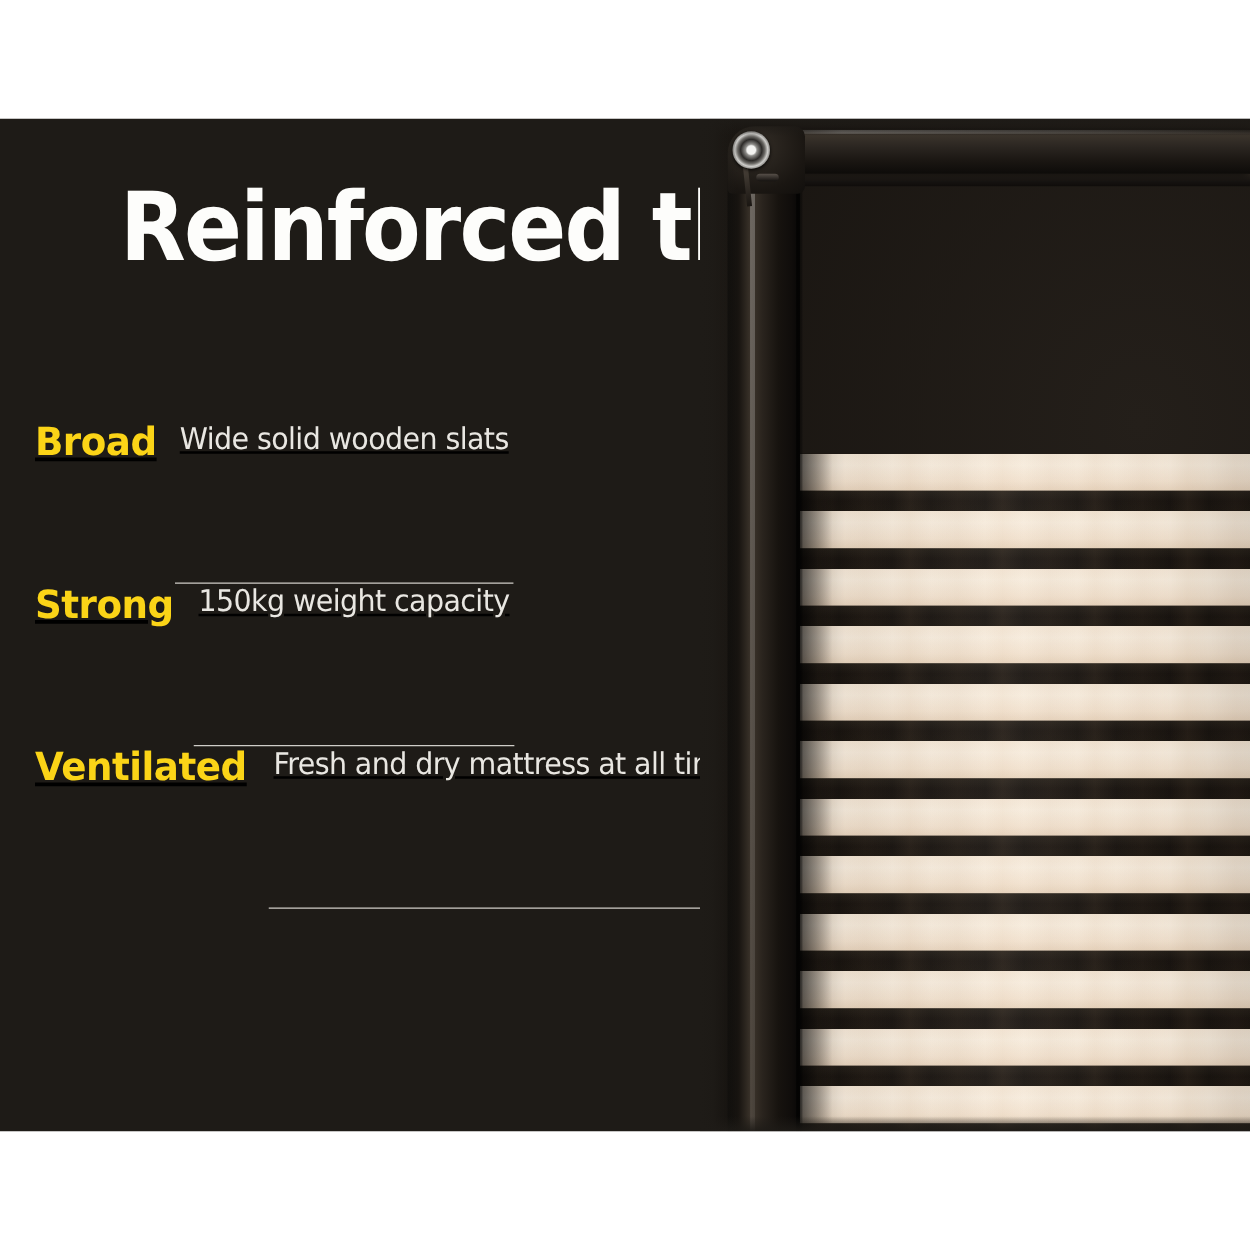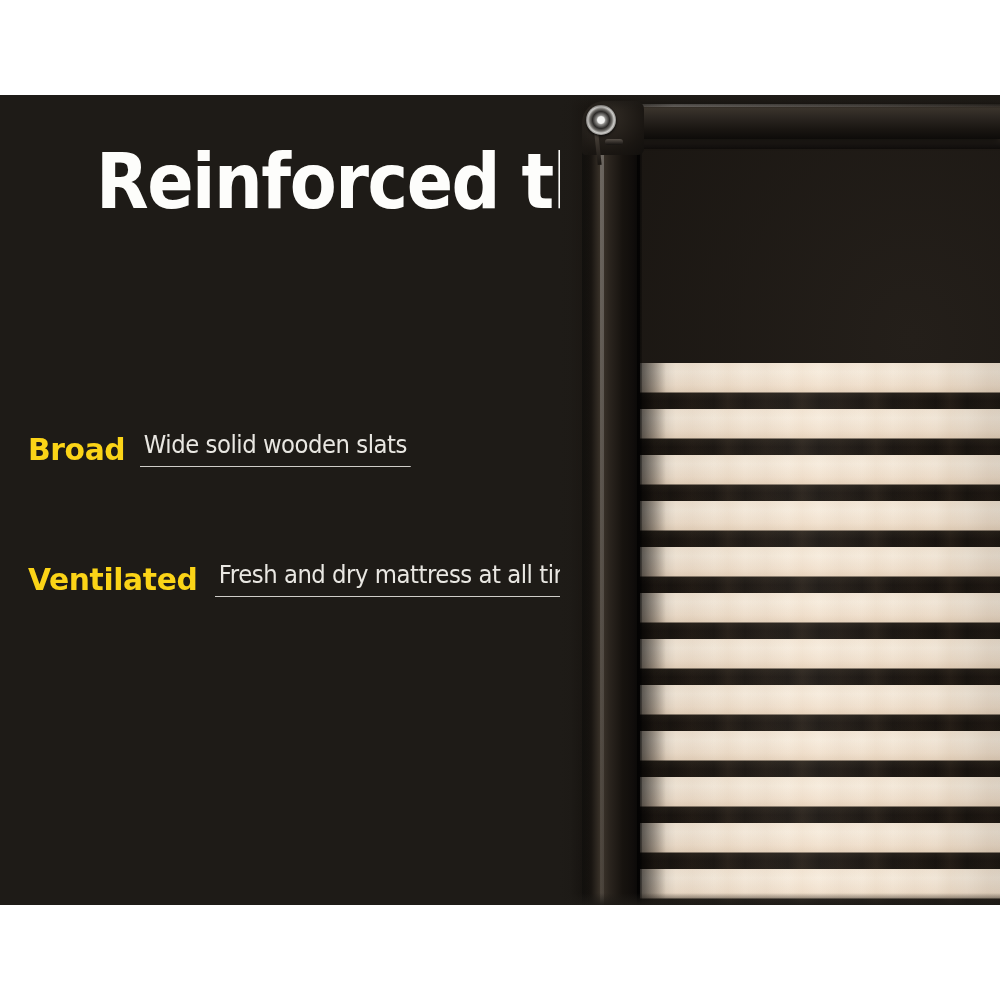--- a/index.html
+++ b/index.html
@@ -54,22 +54,22 @@
 
   
   #features {
     position: absolute;
     left: 28px;
     top: 242px;
     width: 530px;
   }
   .feature-row {
     display: flex;
-    align-items: flex-end;
     height: 130px;
+    text-decoration: underline;
   }
   .feature-term {
     color: #fbd417;
     font-family: "DejaVu Sans", sans-serif;
     font-weight: bold;
     font-size: 31px;
     line-height: 34px;
     letter-spacing: -0.4px;
     white-space: nowrap;
     transform: scaleX(0.96);
@@ -298,20 +298,24 @@
     <div id="headline">Reinforced thick slats</div>
 
     <div id="features">
 
       <div class="feature-row">
         <span class="feature-term">Broad</span>
         <span class="feature-desc">Wide solid wooden slats</span>
       </div>
 
 
+      <div class="feature-row">
+        <span class="feature-term">Strong</span>
+        <span class="feature-desc">150kg weight capacity</span>
+      </div>
 
       <div class="feature-row">
         <span class="feature-term">Ventilated</span>
         <span class="feature-desc">Fresh and dry mattress at all times</span>
       </div>
 
     </div>
 
     <div id="photo">
 

